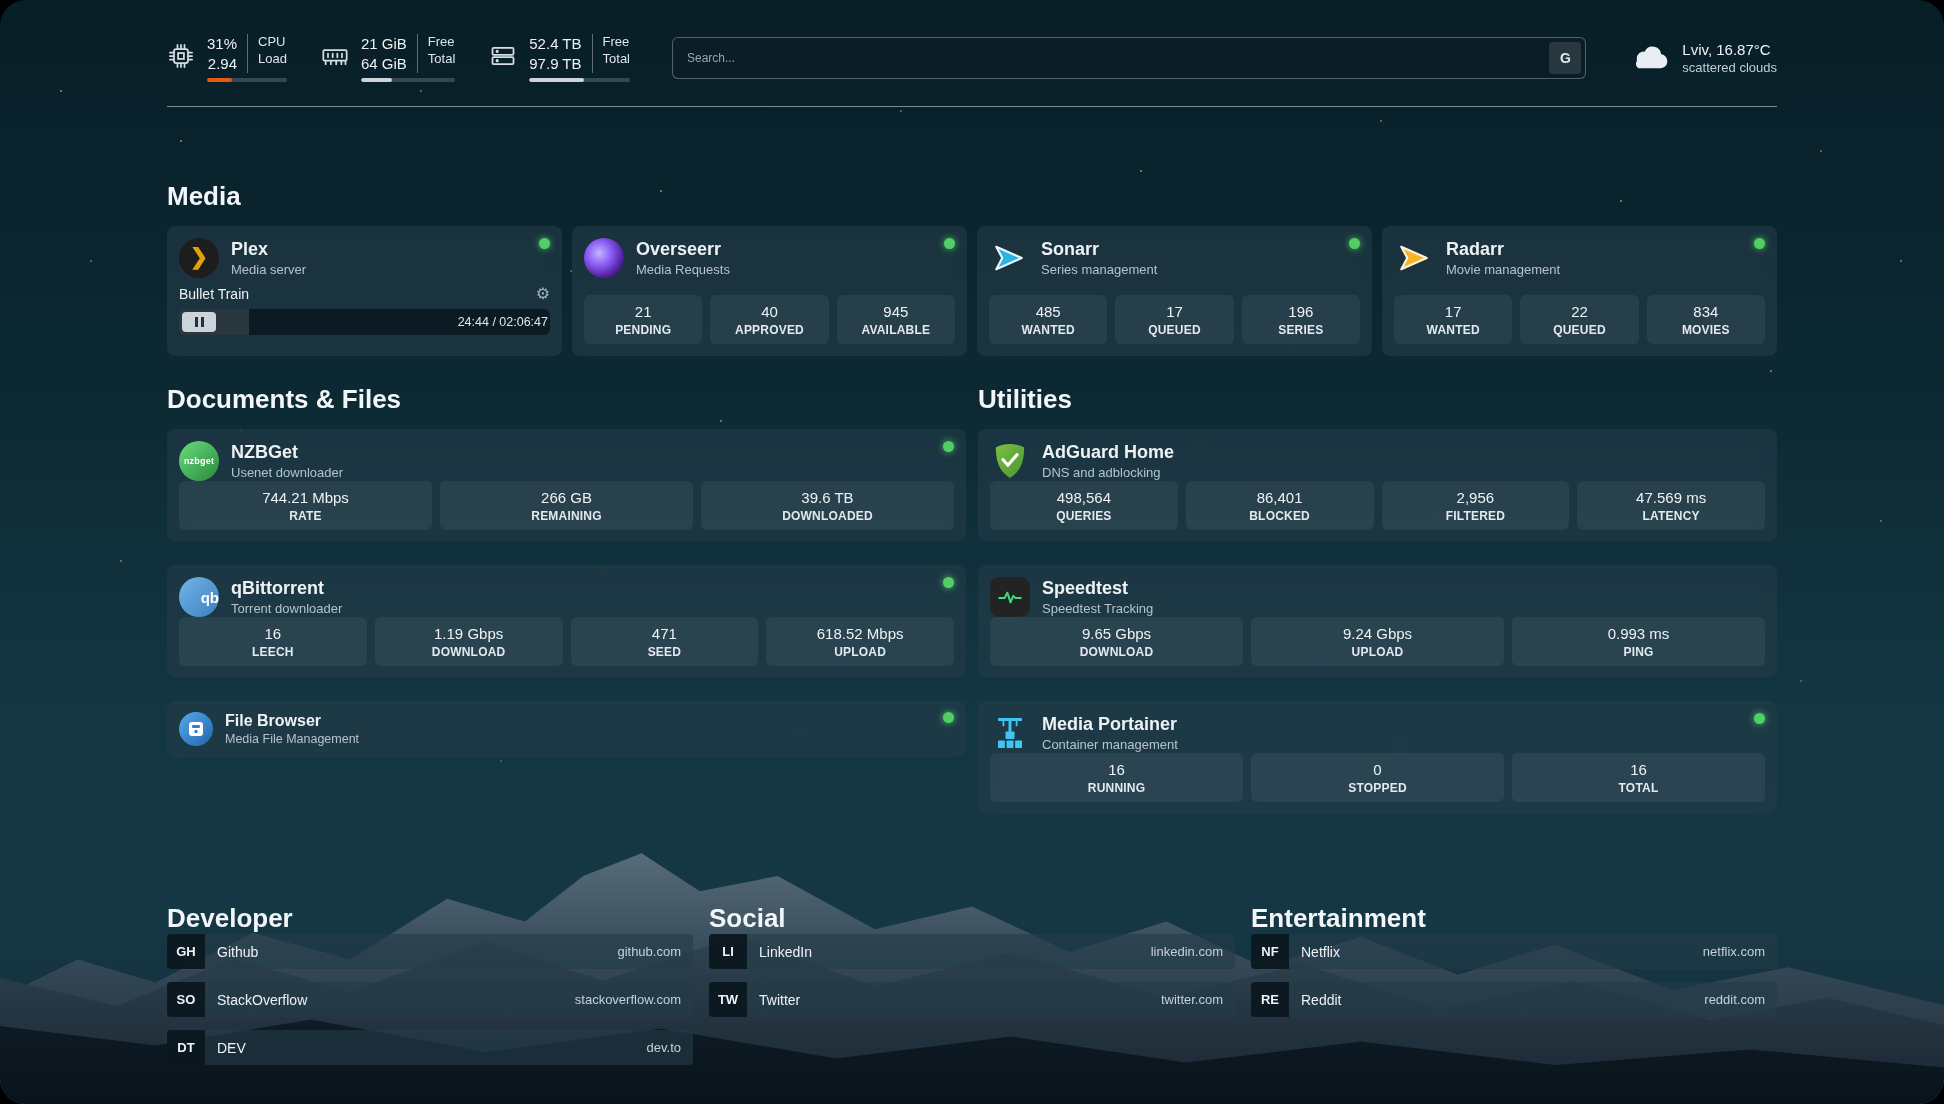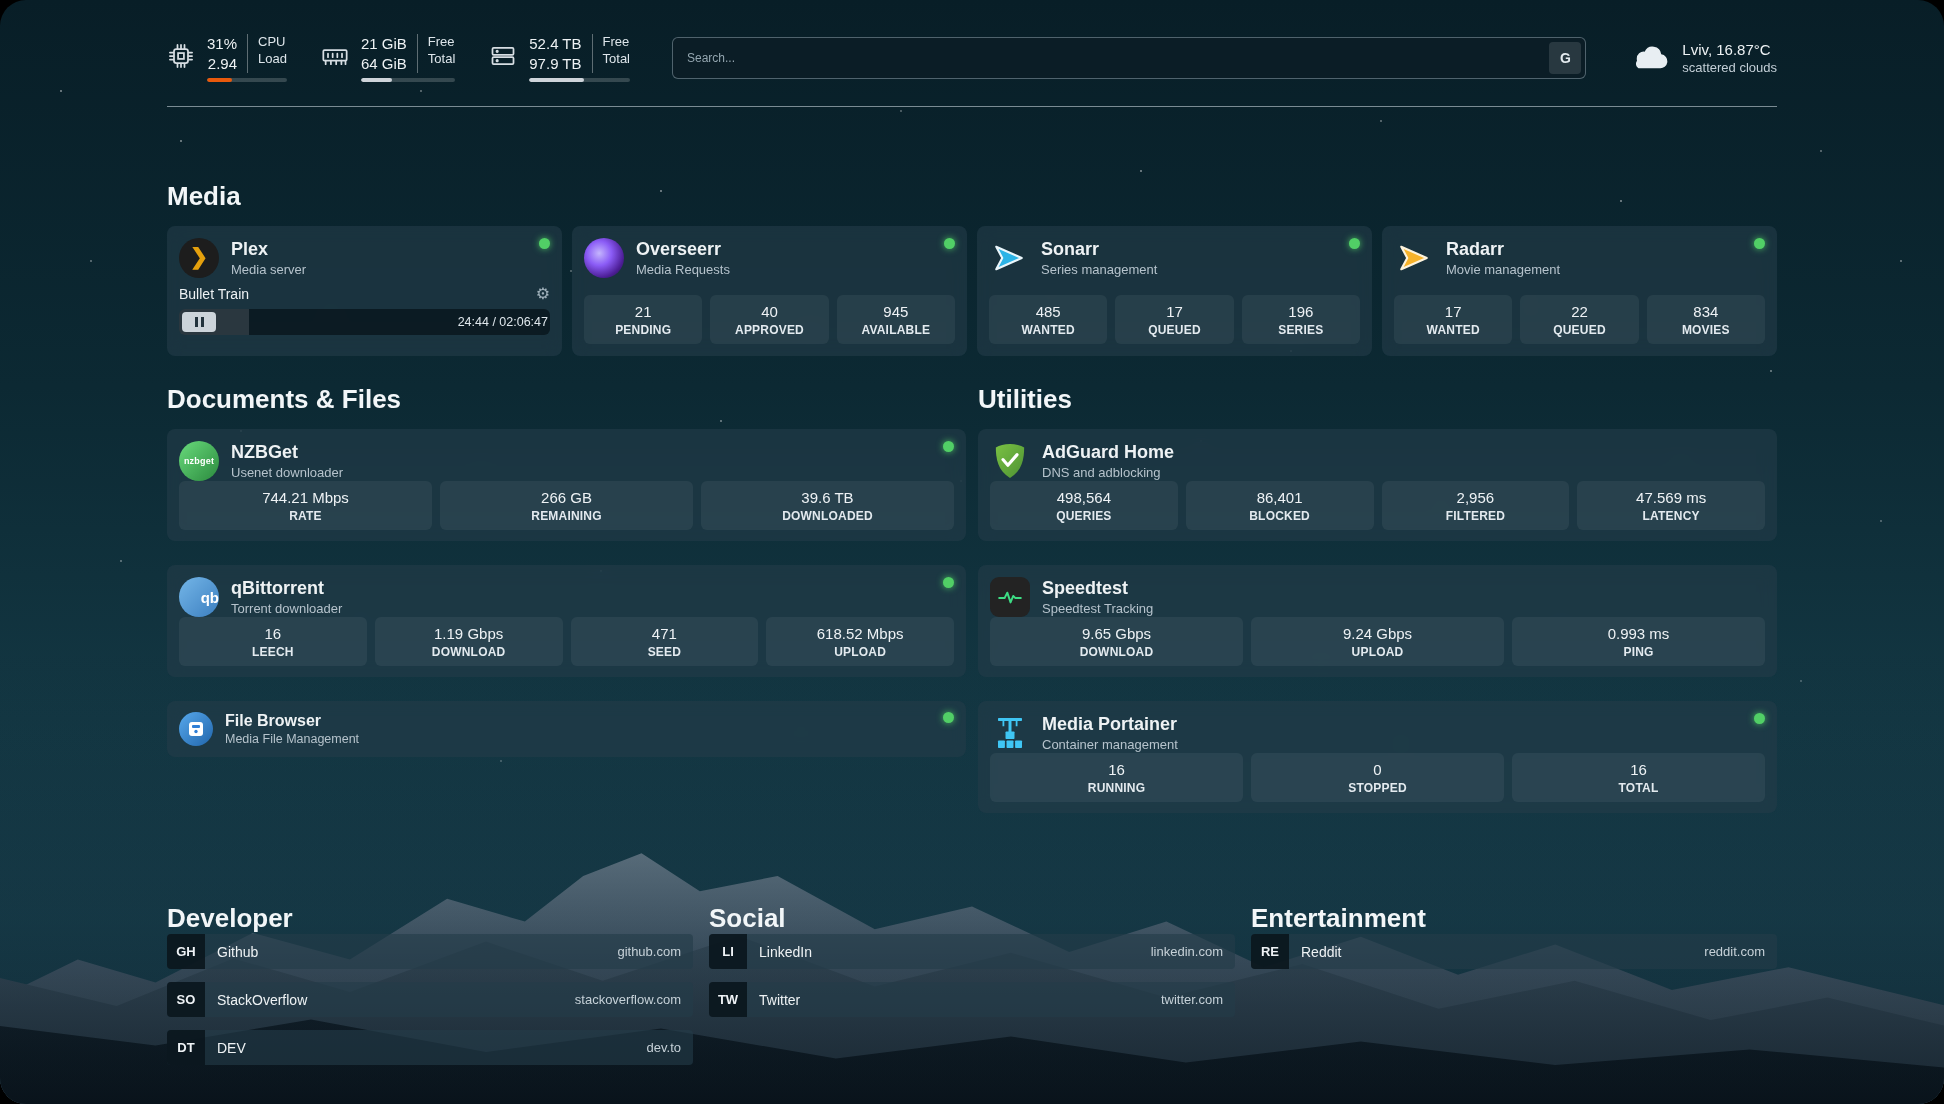--- a/index.html
+++ b/index.html
@@ -575,20 +575,25 @@
         <div class="bm-row">
           <span class="bm-badge">TW</span>
           <span class="bm-name">Twitter</span>
           <span class="bm-url">twitter.com</span>
         </div>
       </div>
 
       <div class="bm-group">
         <h2 class="section-title">Entertainment</h2>
         <div class="bm-row">
+          <span class="bm-badge">NF</span>
+          <span class="bm-name">Netflix</span>
+          <span class="bm-url">netflix.com</span>
+        </div>
+        <div class="bm-row">
           <span class="bm-badge">RE</span>
           <span class="bm-name">Reddit</span>
           <span class="bm-url">reddit.com</span>
         </div>
       </div>
     </div>
 
   </div>
 </div>
 

